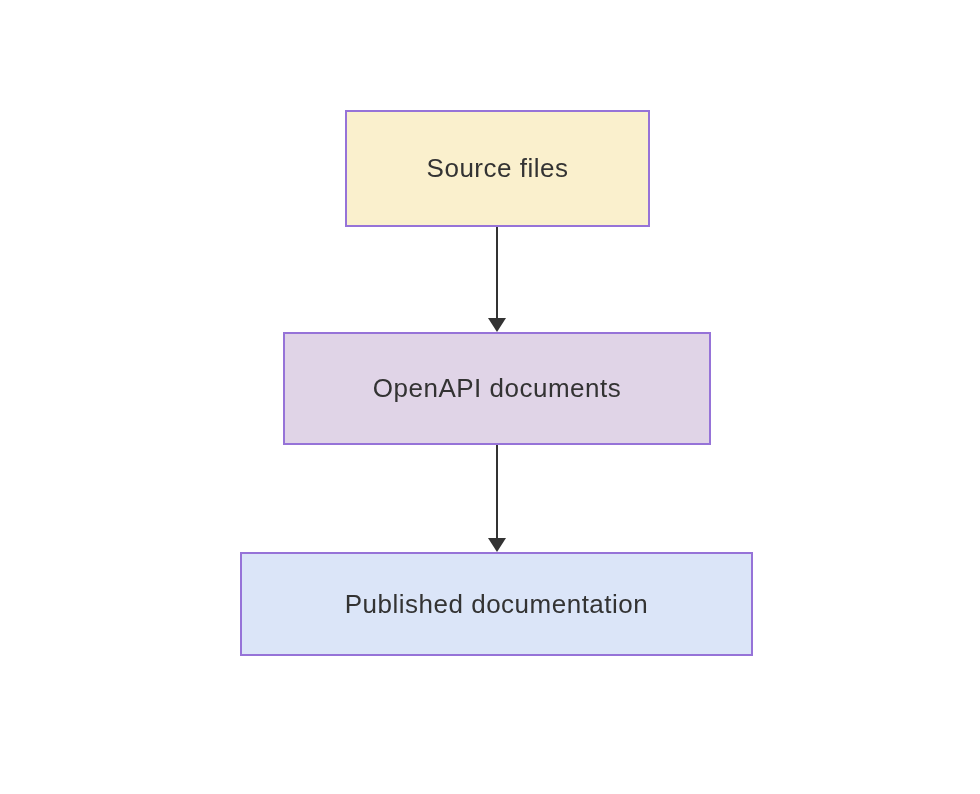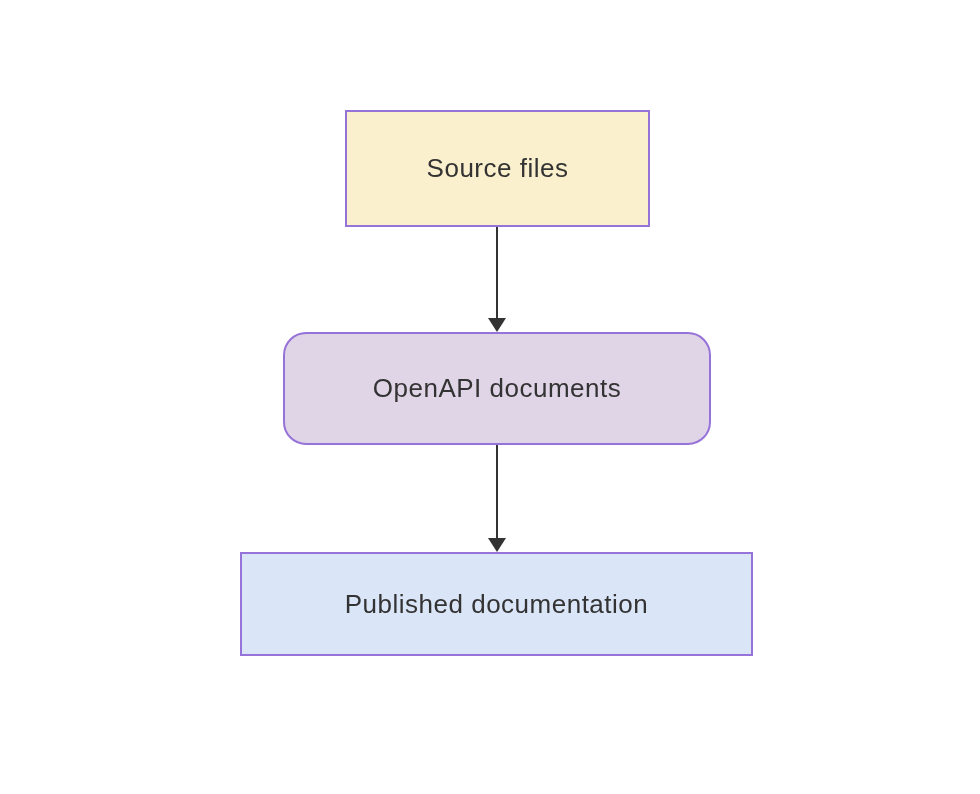--- a/index.html
+++ b/index.html
@@ -57,21 +57,21 @@
 
   <div class="node node-source" style="background-color: rgb(250, 240, 205); border-color: rgb(150, 115, 216); color: rgb(51, 51, 51);">
     <span>Source files</span>
   </div>
 
   <div class="edge edge-1">
     <div class="edge-line" style="background-color: rgb(51, 51, 51);"></div>
     <div class="edge-head" style="border-top-color: rgb(51, 51, 51);"></div>
   </div>
 
-  <div class="node node-openapi" style="background-color: rgb(224, 212, 231); border-color: rgb(150, 115, 216); color: rgb(51, 51, 51); border-radius: 23px;">
+  <div class="node node-openapi" style="background-color: rgb(224, 212, 231); border-color: rgb(150, 115, 216); color: rgb(51, 51, 51);">
     <span>OpenAPI documents</span>
   </div>
 
   <div class="edge edge-2">
     <div class="edge-line" style="background-color: rgb(51, 51, 51);"></div>
     <div class="edge-head" style="border-top-color: rgb(51, 51, 51);"></div>
   </div>
 
   <div class="node node-published" style="background-color: rgb(219, 229, 248); border-color: rgb(150, 115, 216); color: rgb(51, 51, 51);">
     <span>Published documentation</span>

